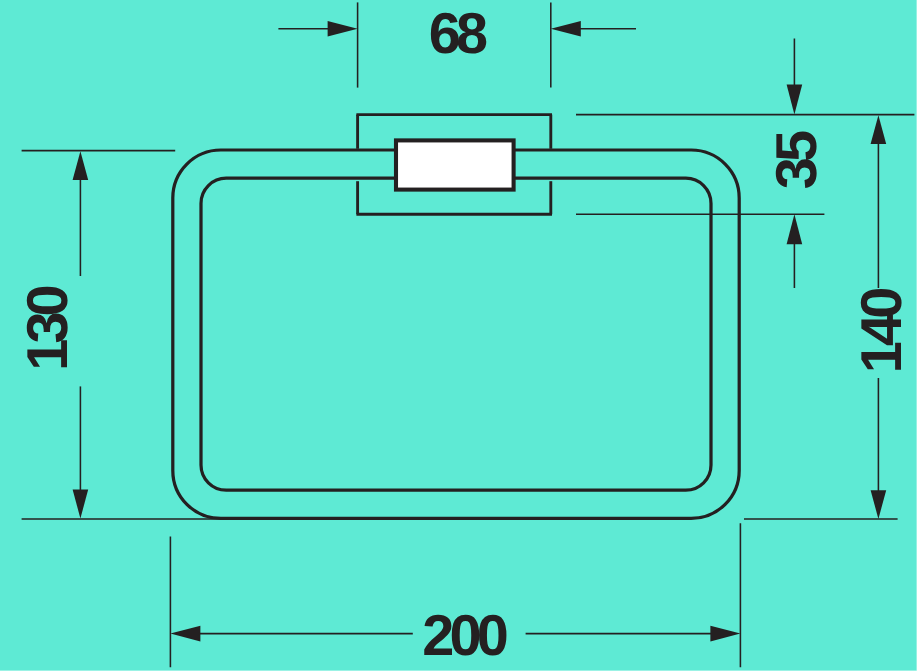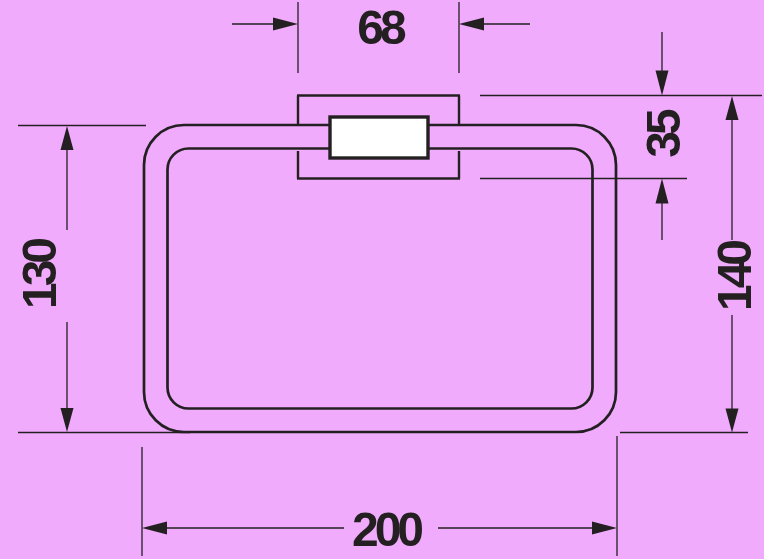--- a/index.html
+++ b/index.html
@@ -7,21 +7,21 @@
     padding: 0;
     width: 764px;
     height: 559px;
     background: #ffffff;
     overflow: hidden;
   }
   .stage {
     position: relative;
     width: 764px;
     height: 559px;
-    background: #f0abfc;
+    background: #5eead4;
   }
   svg { display: block; }
   .dimline {
     fill: none;
     stroke: #242021;
     stroke-width: 1.3;
   }
   .arrow {
     fill: #242021;
     stroke: none;

